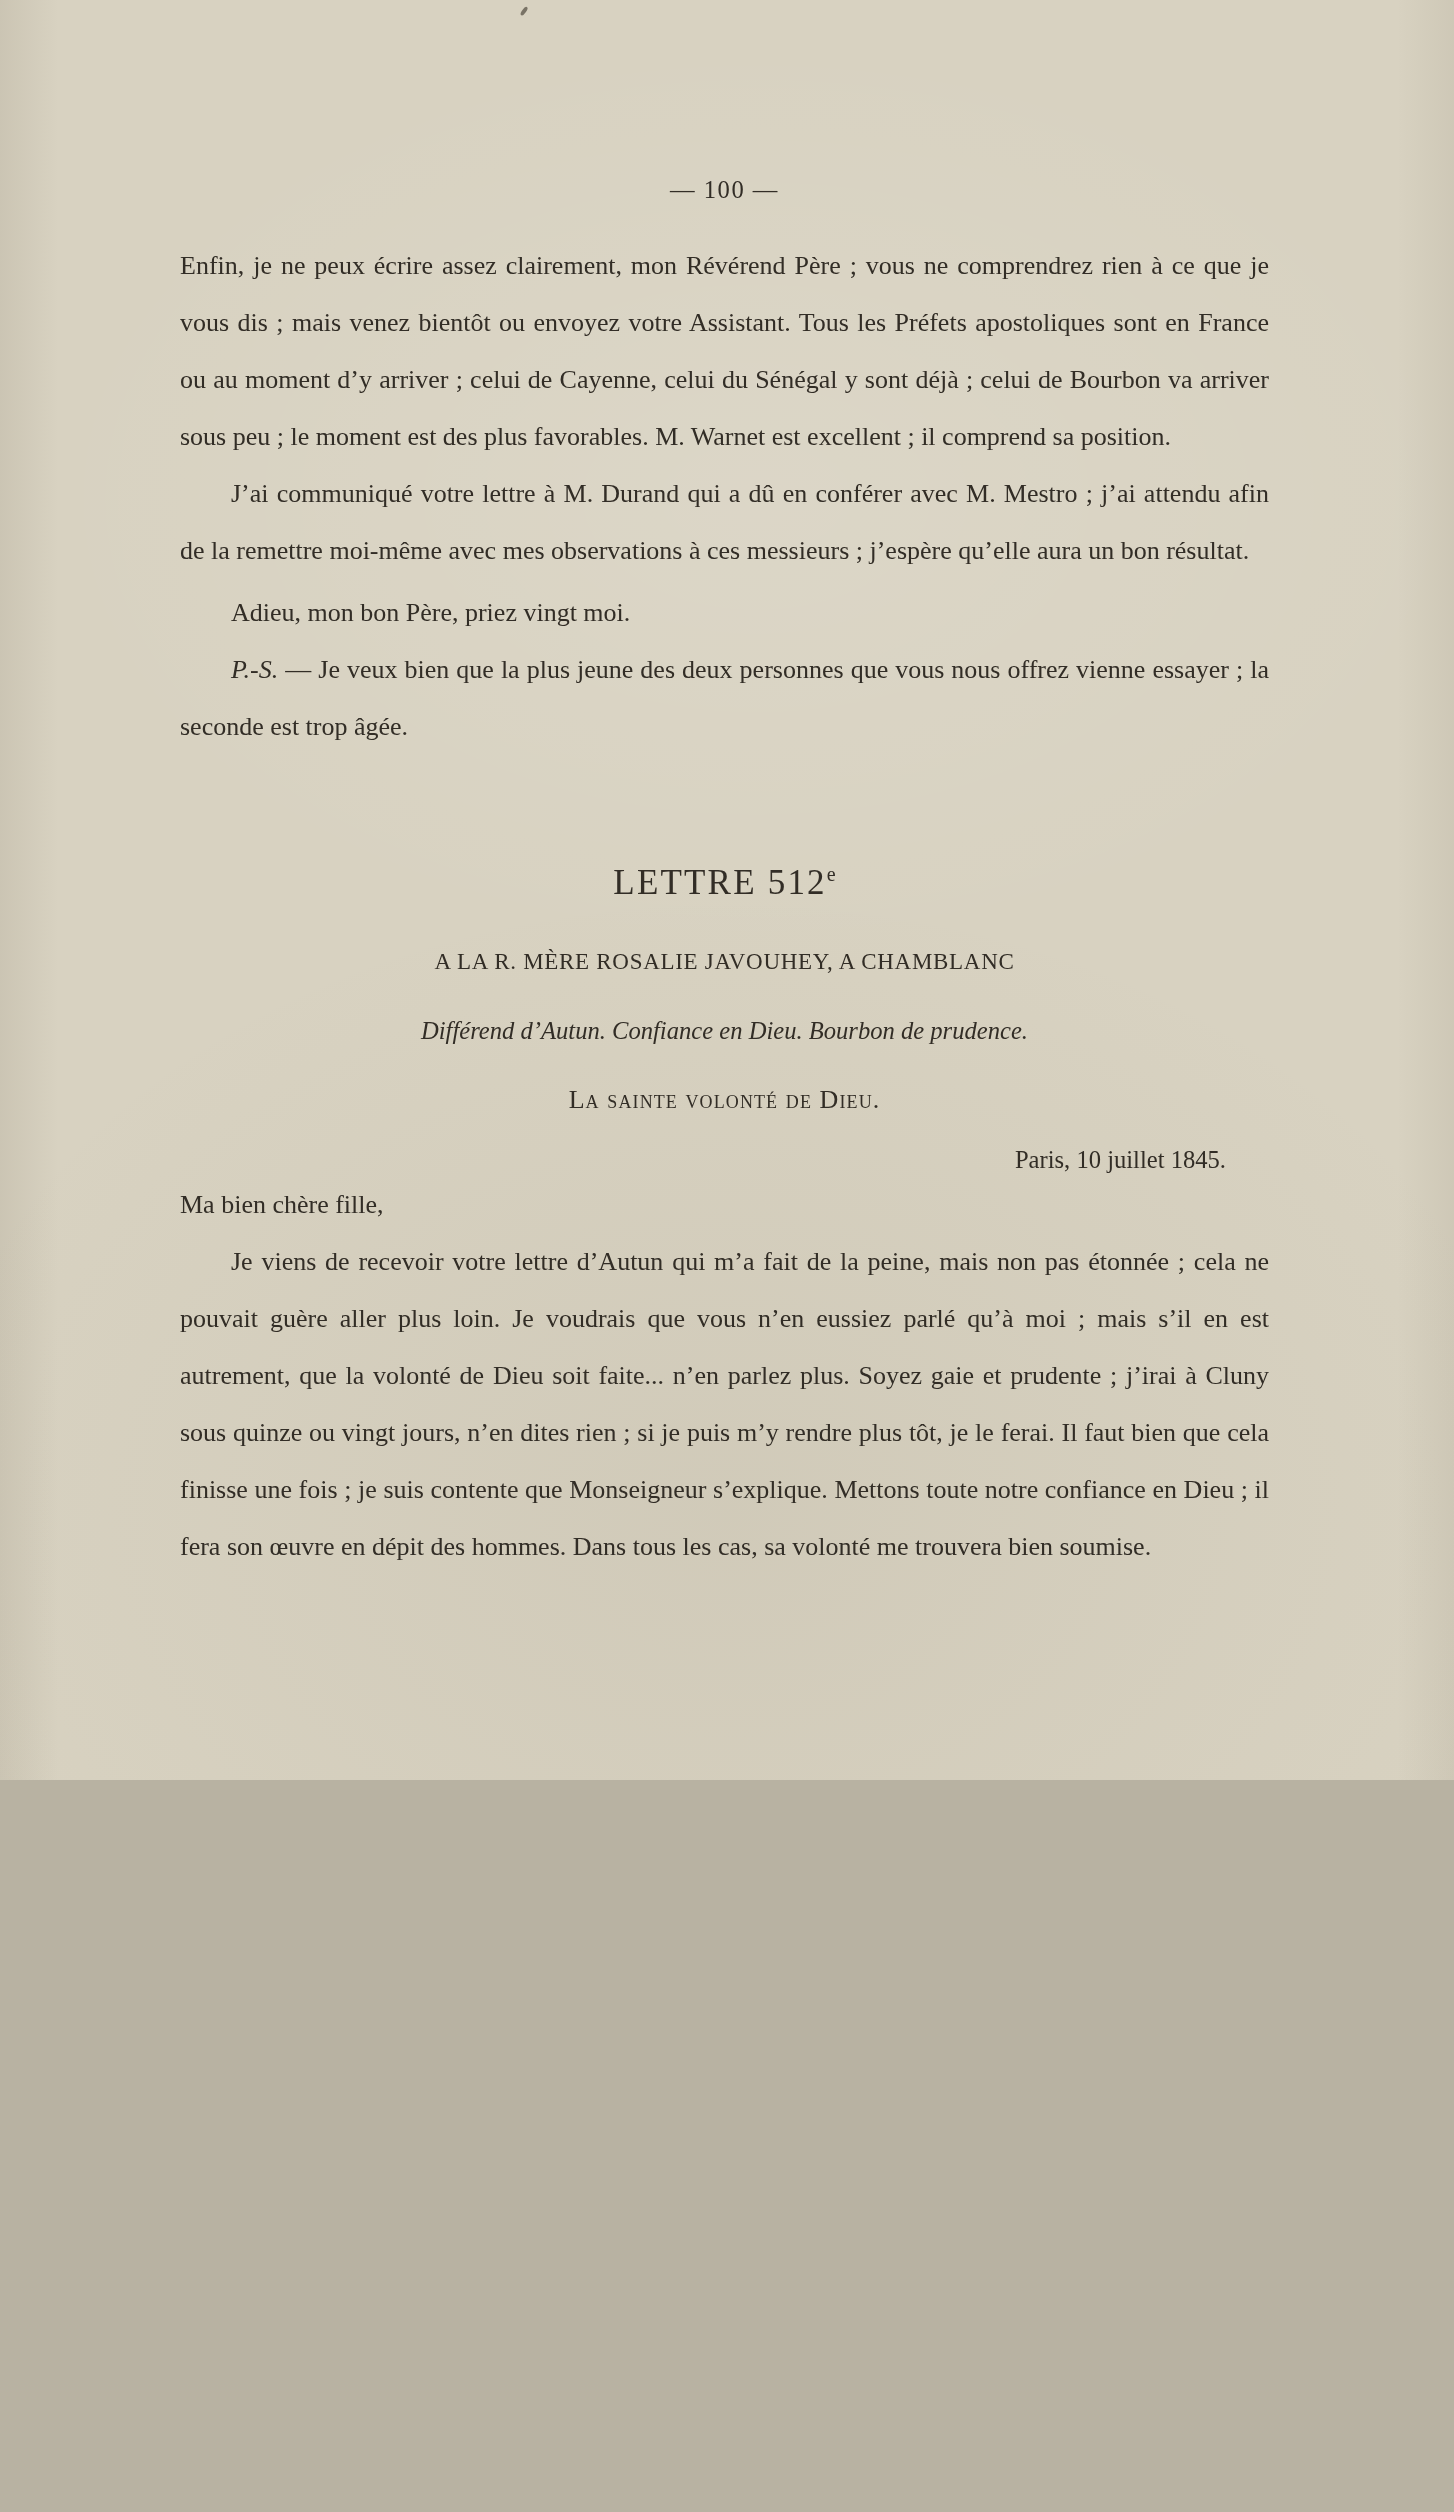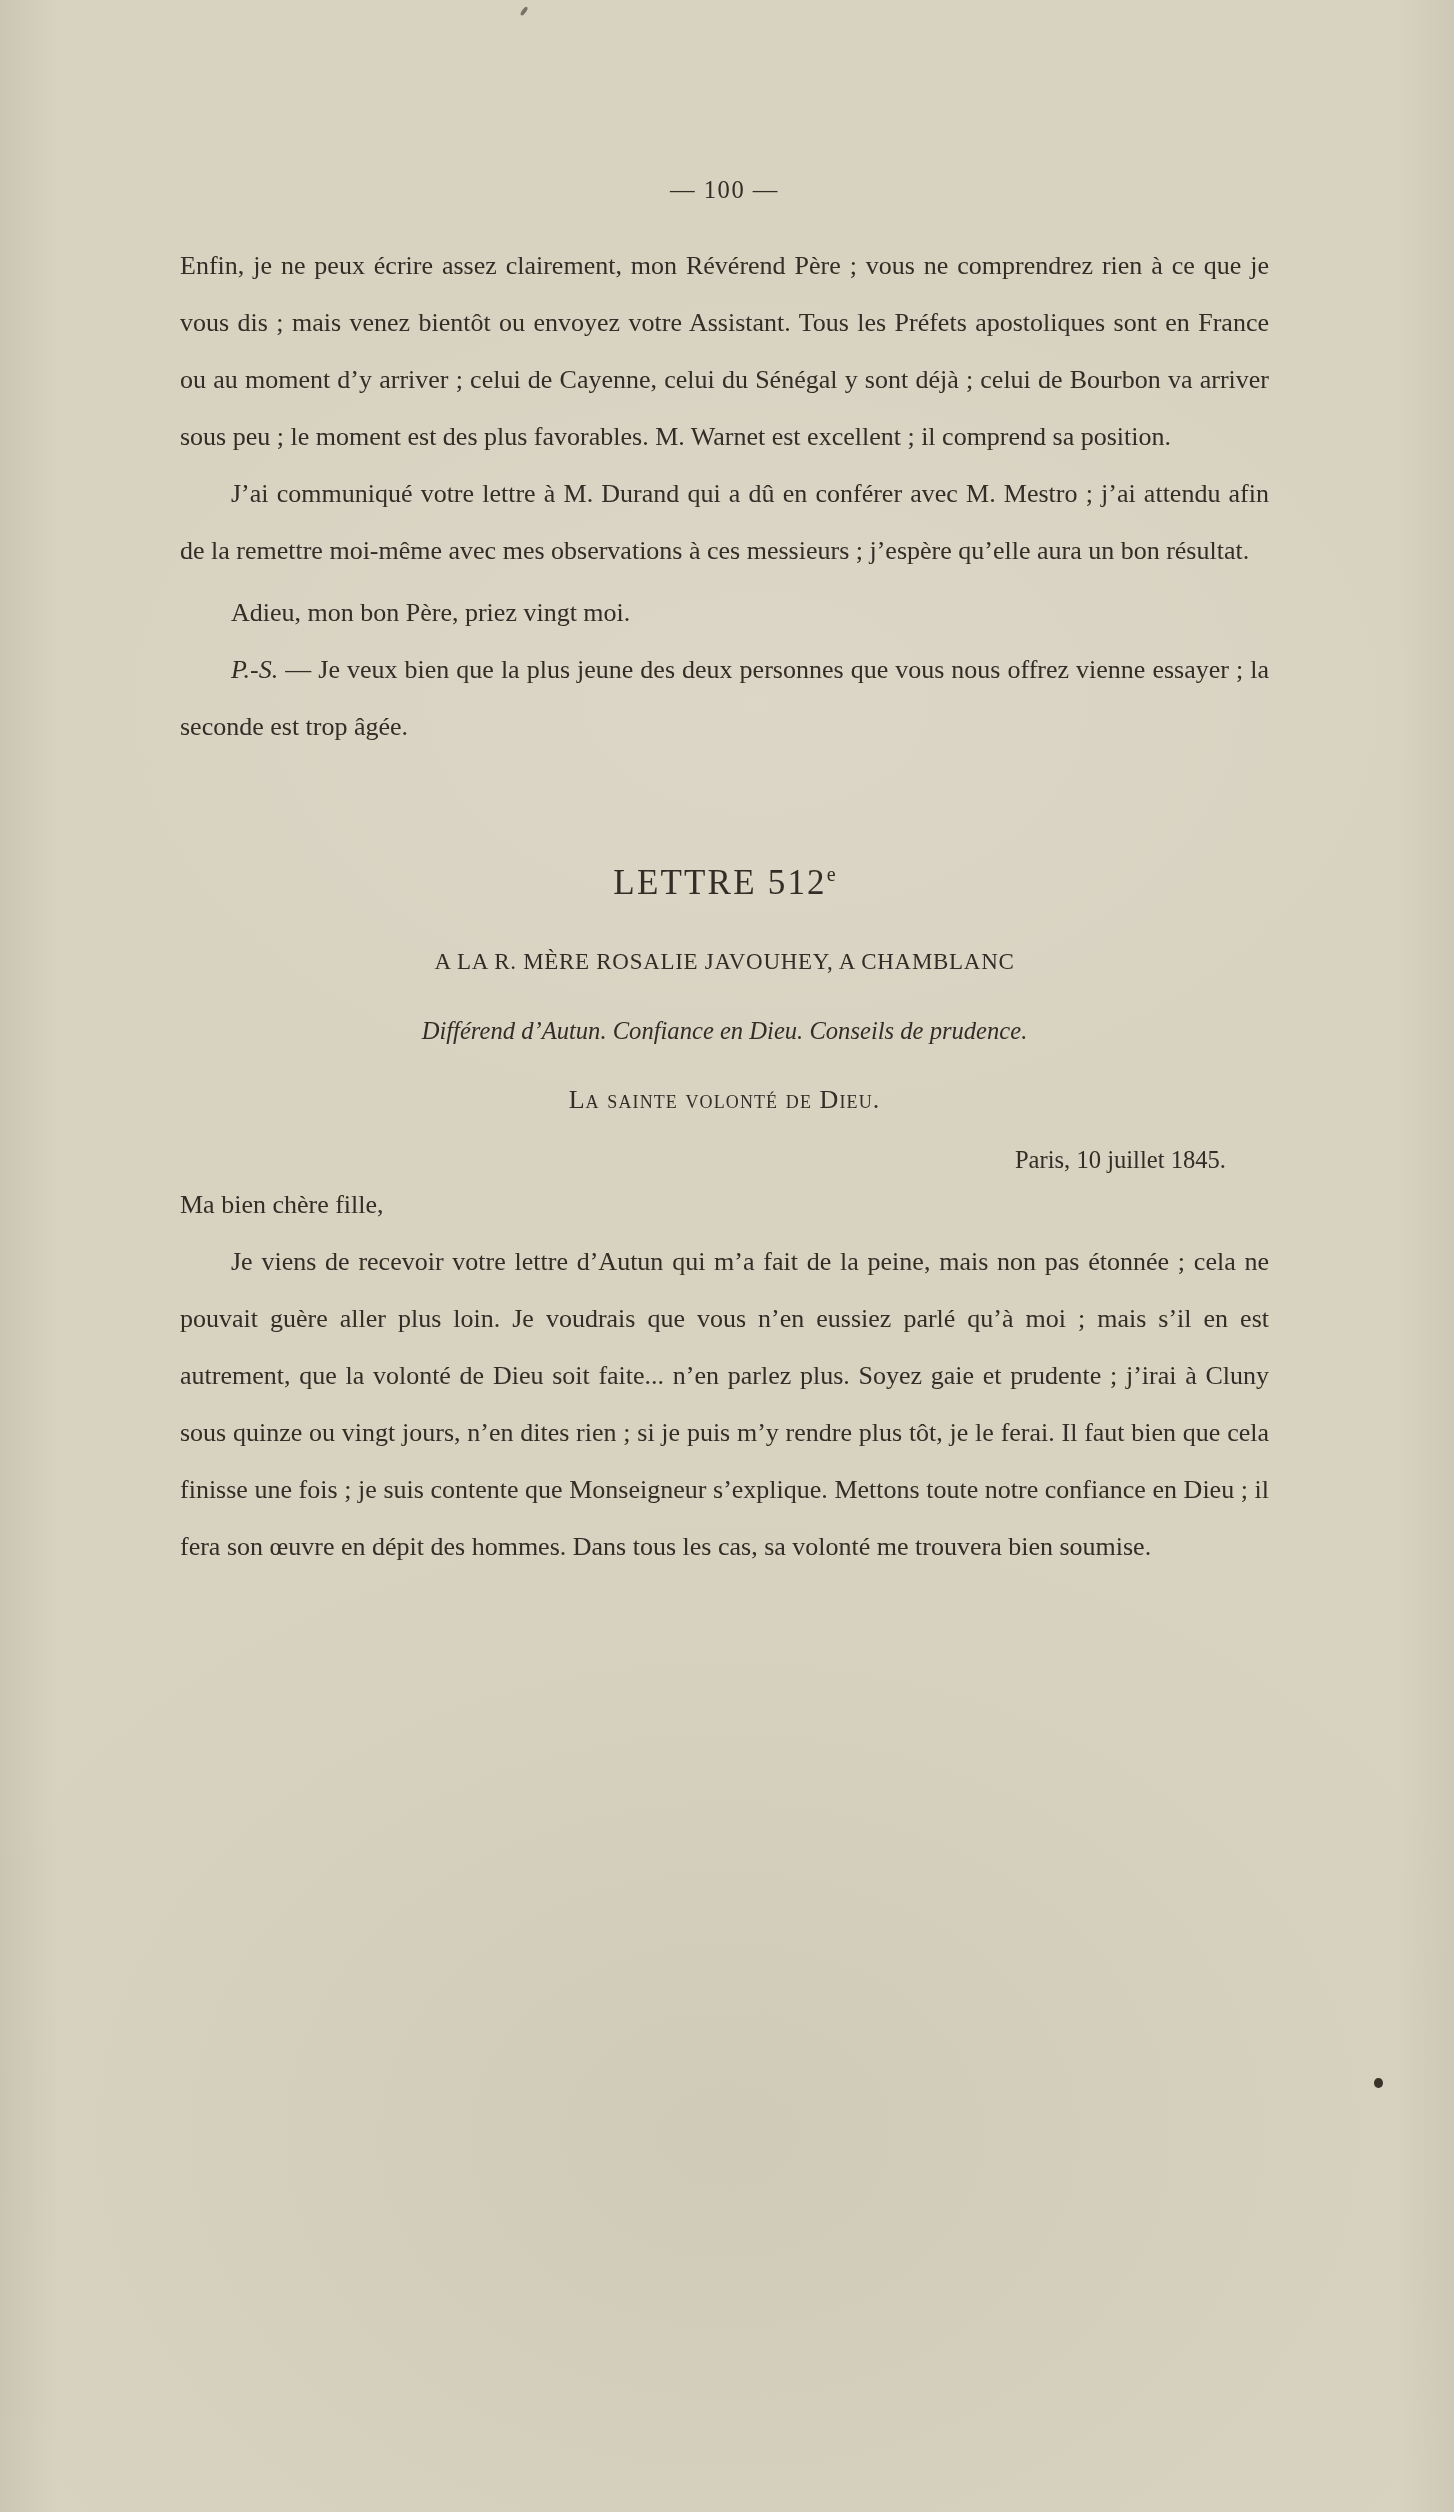--- a/index.html
+++ b/index.html
@@ -7,21 +7,21 @@
     padding: 0;
   }
   body {
     width: 1455px;
     height: 2512px;
     background: #b8b2a2;
   }
   .sheet {
     position: relative;
     width: 1455px;
-    height: 2512px;
+    height: 1780px;
     overflow: hidden;
     background:
       radial-gradient(ellipse 1044px 671px at 52% 28%, rgba(255,255,255,0.10), rgba(255,255,255,0) 70%),
       radial-gradient(ellipse 1193px 895px at 50% 85%, rgba(120,110,90,0.08), rgba(120,110,90,0) 70%),
       linear-gradient(90deg, rgba(90,80,60,0.10) 0%, rgba(90,80,60,0) 4%, rgba(90,80,60,0) 96%, rgba(90,80,60,0.08) 100%),
       var(--paper, #d8d2c1);
     font-family: "Liberation Serif", "DejaVu Serif", serif;
     color: var(--ink, #332e27);
   }
   .content {
@@ -113,21 +113,21 @@
       <p class="body indent">J’ai communiqué votre lettre à M. Durand qui a dû en conférer avec M. Mestro ; j’ai attendu afin de la remettre moi-même avec mes observations à ces messieurs ; j’espère qu’elle aura un bon résultat.</p>
       <p class="body indent spaced">Adieu, mon bon Père, priez vingt moi.</p>
       <p class="body indent ps"><span class="ps-label">P.-S.</span> <span>— Je veux bien que la plus jeune des deux personnes que vous nous offrez vienne essayer ; la seconde est trop âgée.</span></p>
     </section>
 
     <section>
       <h2 class="letter-heading"><span>LETTRE 512</span><sup>e</sup></h2>
 
       <div class="recipient">A LA R. MÈRE ROSALIE JAVOUHEY, A CHAMBLANC</div>
 
-      <div class="summary">Différend d’Autun. Confiance en Dieu. Conseils de prudence.</div>
+      <div class="summary">Différend d’Autun. Confiance en Dieu. Bourbon de prudence.</div>
 
       <div class="motto">La sainte volonté de Dieu.</div>
 
       <div class="dateline">Paris, 10 juillet 1845.</div>
 
       <p class="body salutation">Ma bien chère fille,</p>
 
       <p class="body indent letter-body">Je viens de recevoir votre lettre d’Autun qui m’a fait de la peine, mais non pas étonnée ; cela ne pouvait guère aller plus loin. Je voudrais que vous n’en eussiez parlé qu’à moi ; mais s’il en est autrement, que la volonté de Dieu soit faite... n’en parlez plus. Soyez gaie et prudente ; j’irai à Cluny sous quinze ou vingt jours, n’en dites rien ; si je puis m’y rendre plus tôt, je le ferai. Il faut bien que cela finisse une fois ; je suis contente que Monseigneur s’explique. Mettons toute notre confiance en Dieu ; il fera son œuvre en dépit des hommes. Dans tous les cas, sa volonté me trouvera bien soumise.</p>
     </section>
 

